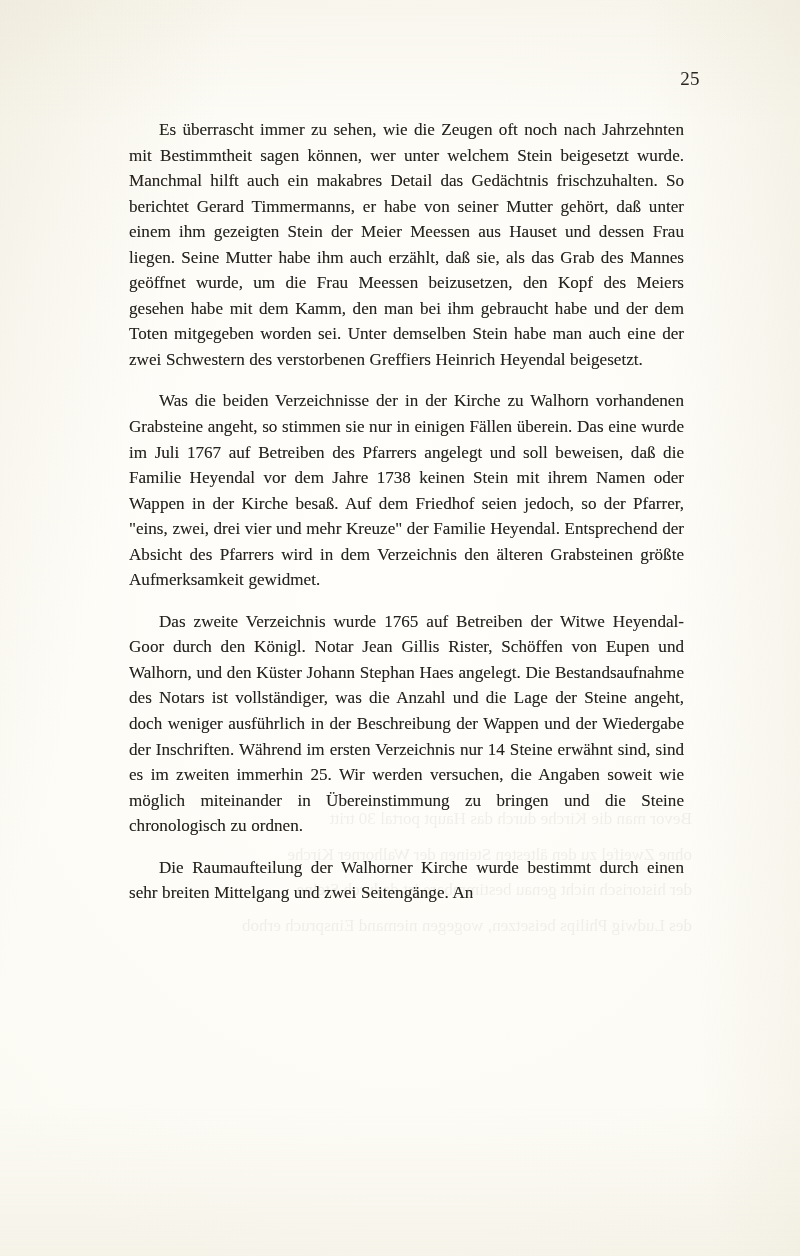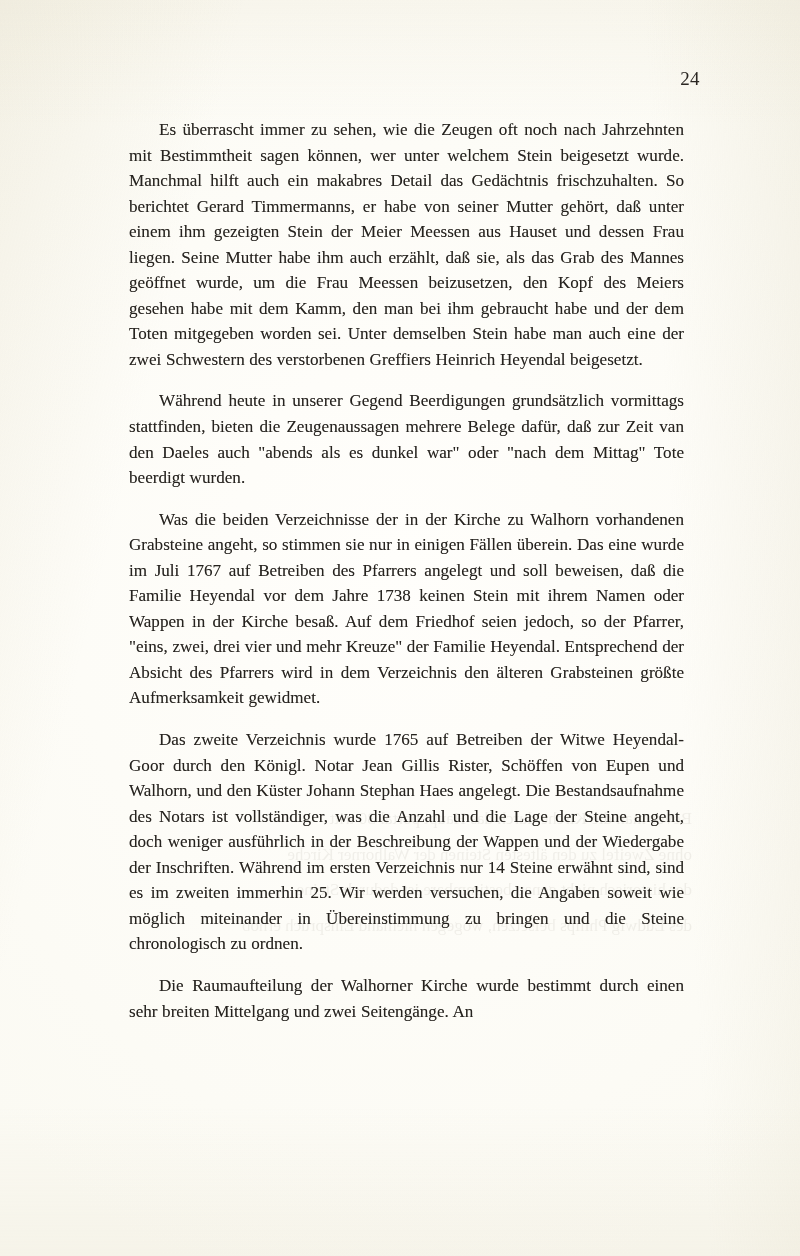--- a/index.html
+++ b/index.html
@@ -99,23 +99,22 @@
   <div class="paper-grain"></div>
 
   <div class="bleed-through" aria-hidden="true">
     <div class="bleed-spacer"></div>
     <p>Bevor man die Kirche durch das Haupt portal 30 tritt</p>
     <p>ohne Zweifel zu den ältesten Steinen der Walhorner Kirche</p>
     <p>der historisch nicht genau bestimmbare ist dadurch Steine</p>
     <p>des Ludwig Philips beisetzen, wogegen niemand Einspruch erhob</p>
   </div>
 
-  <div class="page-number">24</div>
+  <div class="page-number">25</div>
 
   <div class="body-text">
     <p>Es überrascht immer zu sehen, wie die Zeugen oft noch nach Jahrzehnten mit Bestimmtheit sagen können, wer unter welchem Stein beigesetzt wurde. Manchmal hilft auch ein makabres Detail das Gedächtnis frischzuhalten. So berichtet Gerard Timmermanns, er habe von seiner Mutter gehört, daß unter einem ihm gezeigten Stein der Meier Meessen aus Hauset und dessen Frau liegen. Seine Mutter habe ihm auch erzählt, daß sie, als das Grab des Mannes geöffnet wurde, um die Frau Meessen beizusetzen, den Kopf des Meiers gesehen habe mit dem Kamm, den man bei ihm gebraucht habe und der dem Toten mitgegeben worden sei. Unter demselben Stein habe man auch eine der zwei Schwestern des verstorbenen Greffiers Heinrich Heyendal beigesetzt.</p>
-    <p>Während heute in unserer Gegend Beerdigungen grundsätzlich vormittags stattfinden, bieten die Zeugenaussagen mehrere Belege dafür, daß zur Zeit van den Daeles auch "abends als es dunkel war" oder "nach dem Mittag" Tote beerdigt wurden.</p>
     <p>Was die beiden Verzeichnisse der in der Kirche zu Walhorn vorhandenen Grabsteine angeht, so stimmen sie nur in einigen Fällen überein. Das eine wurde im Juli 1767 auf Betreiben des Pfarrers angelegt und soll beweisen, daß die Familie Heyendal vor dem Jahre 1738 keinen Stein mit ihrem Namen oder Wappen in der Kirche besaß. Auf dem Friedhof seien jedoch, so der Pfarrer, "eins, zwei, drei vier und mehr Kreuze" der Familie Heyendal. Entsprechend der Absicht des Pfarrers wird in dem Verzeichnis den älteren Grabsteinen größte Aufmerksamkeit gewidmet.</p>
     <p>Das zweite Verzeichnis wurde 1765 auf Betreiben der Witwe Heyendal-Goor durch den Königl. Notar Jean Gillis Rister, Schöffen von Eupen und Walhorn, und den Küster Johann Stephan Haes angelegt. Die Bestandsaufnahme des Notars ist vollständiger, was die Anzahl und die Lage der Steine angeht, doch weniger ausführlich in der Beschreibung der Wappen und der Wiedergabe der Inschriften. Während im ersten Verzeichnis nur 14 Steine erwähnt sind, sind es im zweiten immerhin 25. Wir werden versuchen, die Angaben soweit wie möglich miteinander in Übereinstimmung zu bringen und die Steine chronologisch zu ordnen.</p>
     <p>Die Raumaufteilung der Walhorner Kirche wurde bestimmt durch einen sehr breiten Mittelgang und zwei Seitengänge. An</p>
   </div>
 
 </div>
 
 </body></html>

